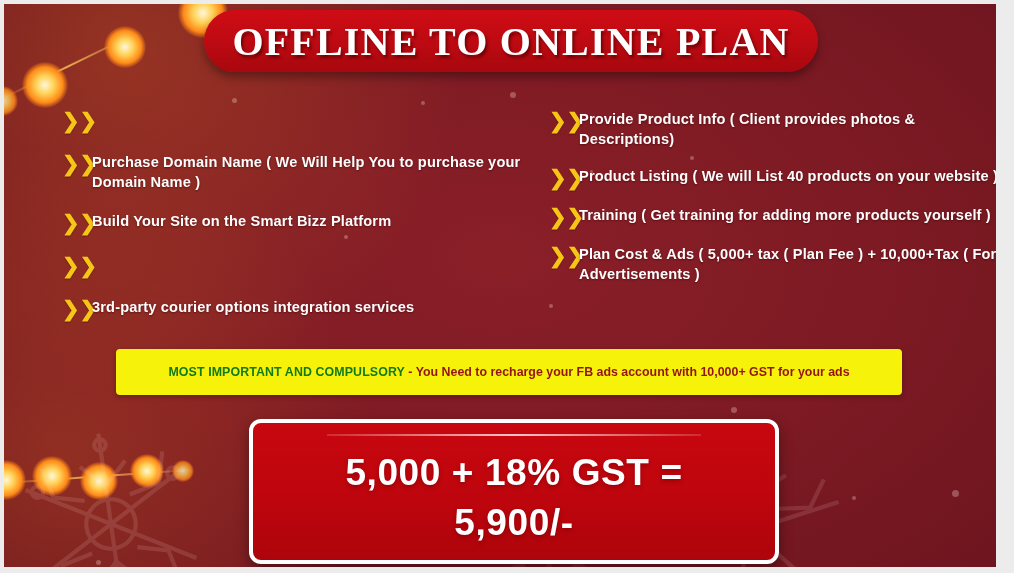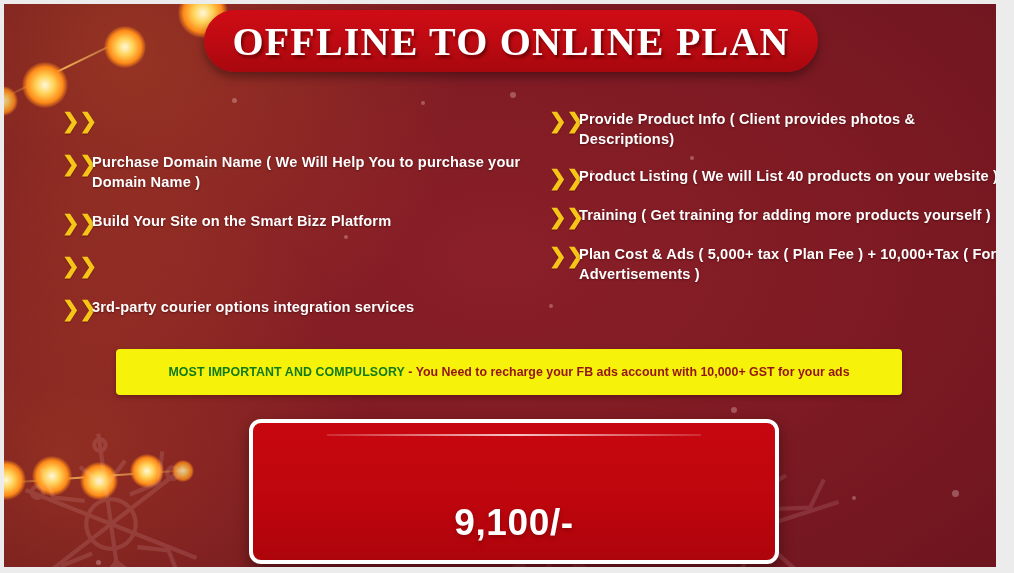--- a/index.html
+++ b/index.html
@@ -234,19 +234,19 @@
 
     <div id="notice">
       <div id="notice-line1">
         <span id="notice-strong">MOST IMPORTANT AND COMPULSORY</span><span id="notice-rest"> - You Need to recharge your FB ads account with 10,000+ GST for your ads</span>
       </div>
     </div>
 
     <div id="price-box">
       <div id="price-divider"></div>
       <div id="price-text">
-        <br>
-        <span>9,100/-</span>
+        <span>5,000 + 18% GST =</span><br>
+        <span>5,900/-</span>
       </div>
     </div>
 
   </div>
 </div>
 
 </body></html>

